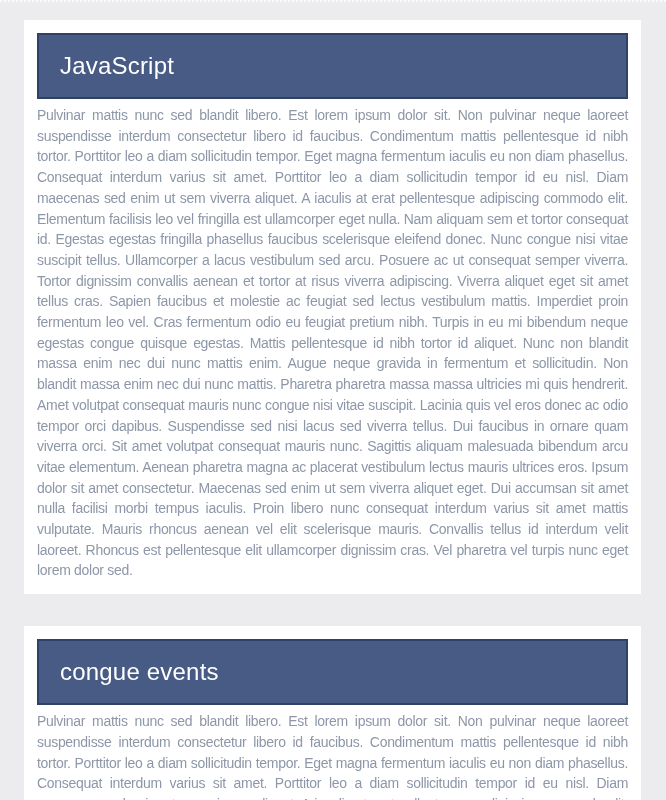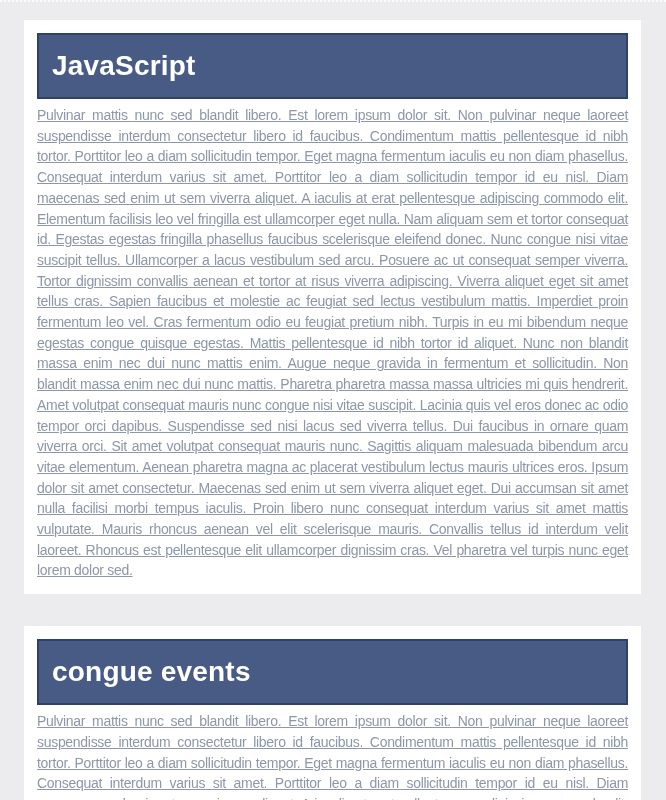--- a/index.html
+++ b/index.html
@@ -25,34 +25,33 @@
   }
   .card-header {
     background: #475b85;
     border: 2px solid #2f4166;
     height: 66px;
     display: flex;
     align-items: center;
     padding: 0 13px;
   }
   .card-title {
-    margin: 0;
+    margin: 8px;
     color: #ffffff;
-    font-size: 28px;
-    font-weight: 700;
+    font-size: 24px;
+    font-weight: 400;
     letter-spacing: 0.2px;
   }
   .card-body {
     margin: 6px 0 0 0;
     color: #8d97a8;
     font-size: 14px;
     letter-spacing: -0.3px;
     line-height: 20.7px;
     text-align: justify;
-    text-decoration: underline;
   }
 </style>
 </head>
 <body>
 
 <div class="top-edge"></div>
 
 <div class="page">
 
   <section class="card">

